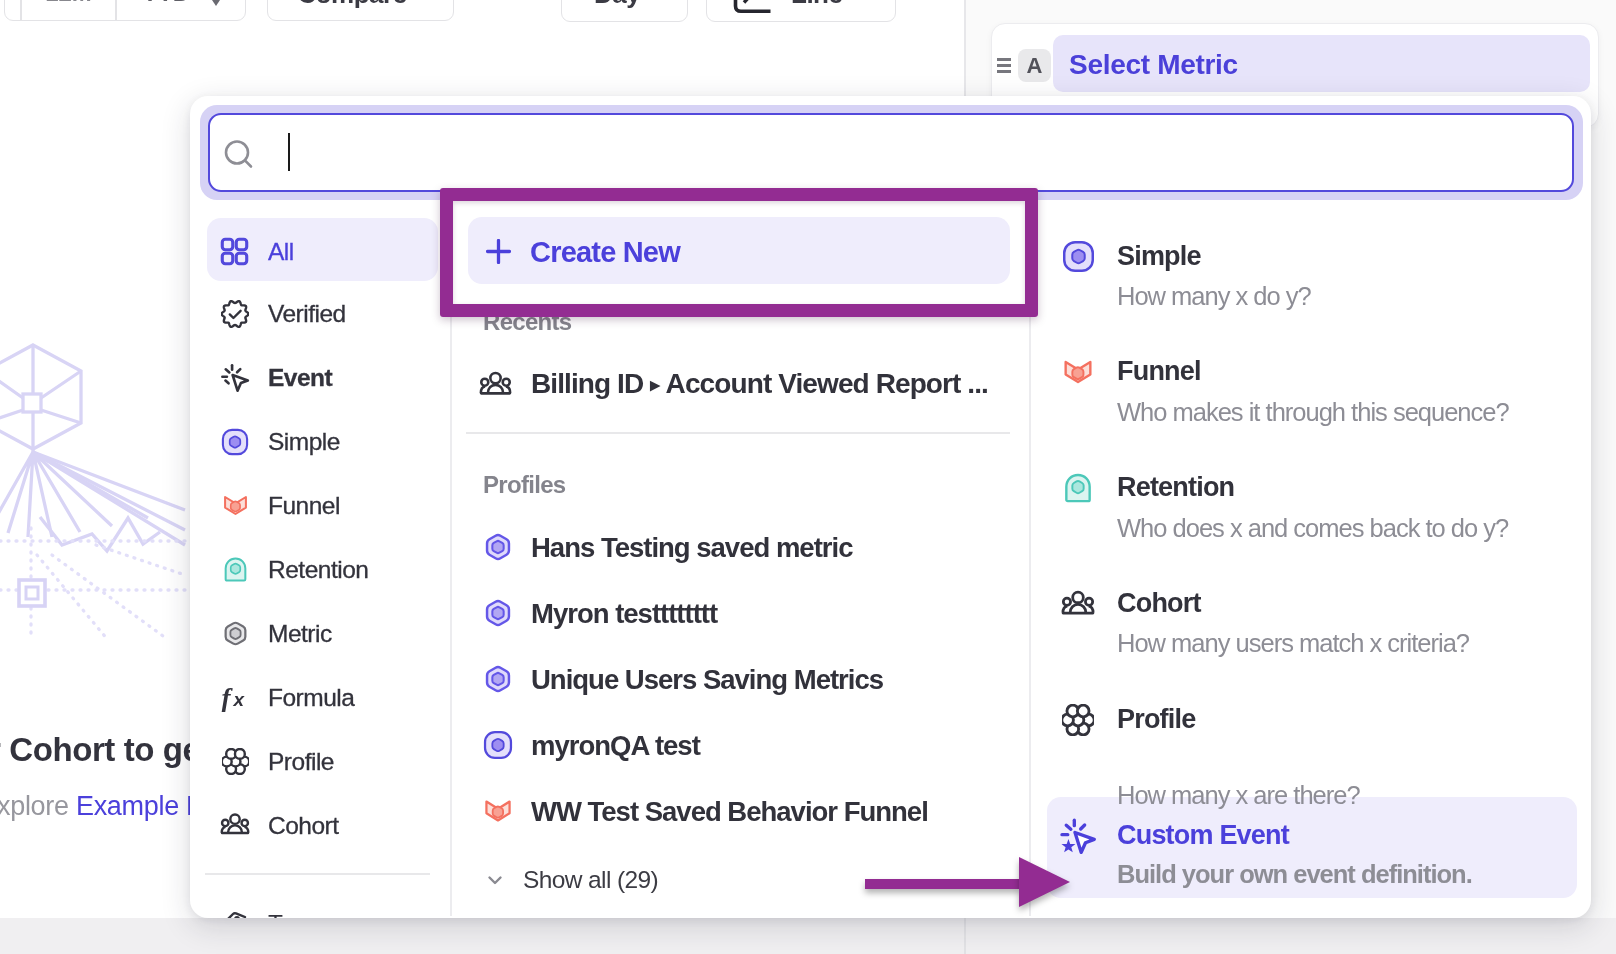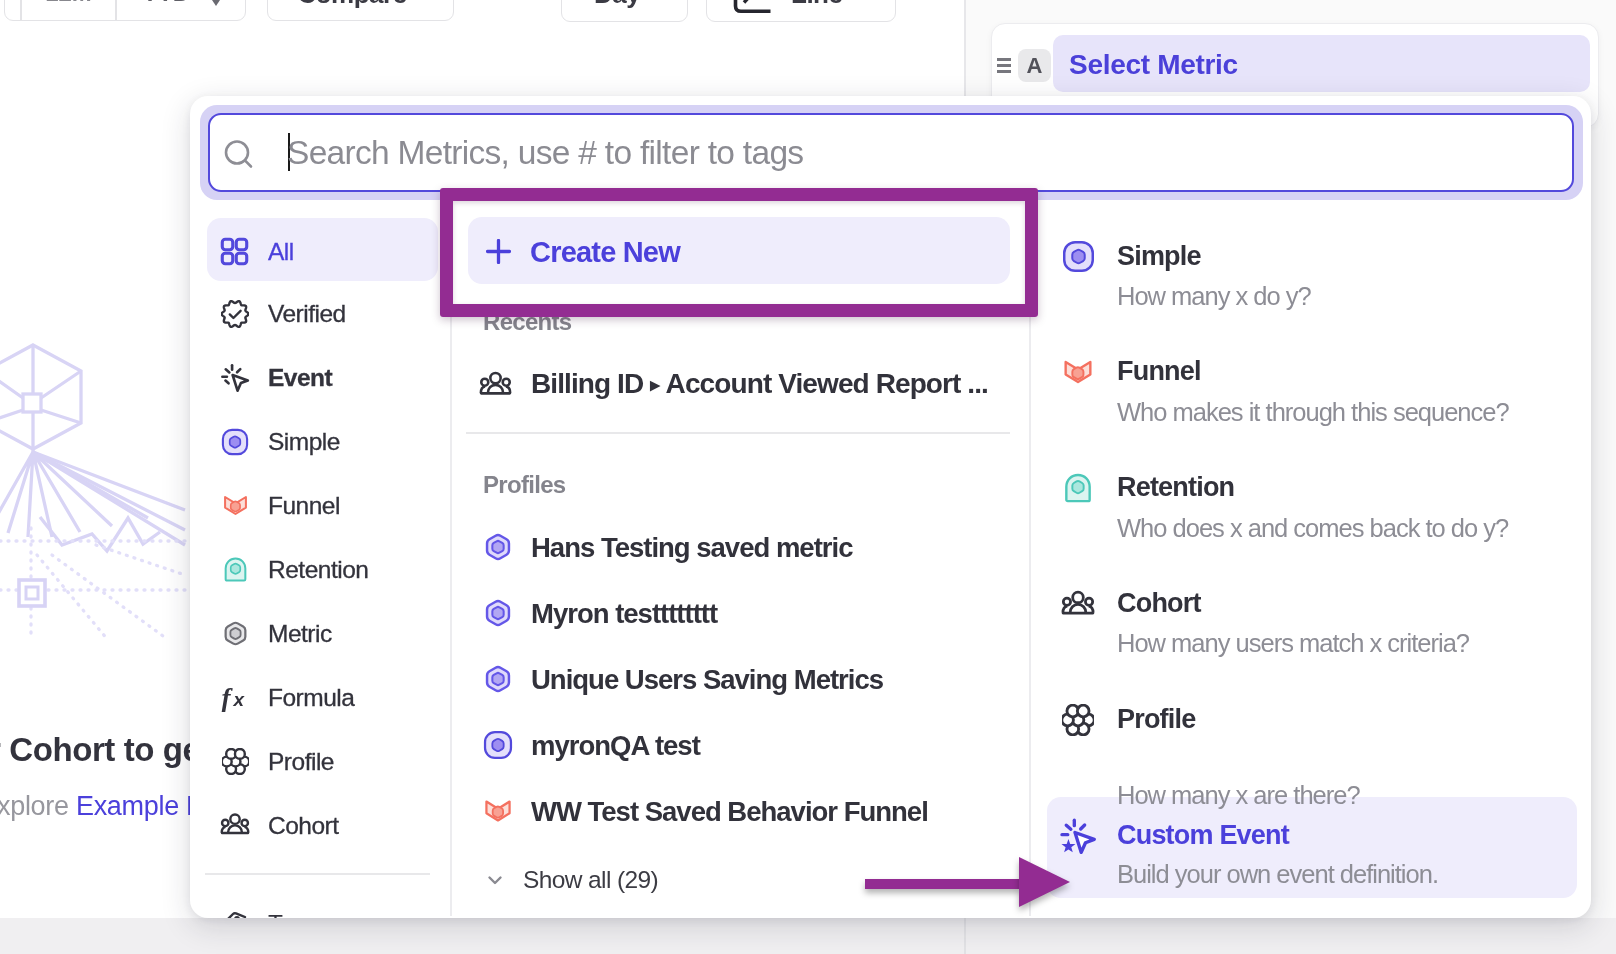--- a/index.html
+++ b/index.html
@@ -76,21 +76,20 @@
   <div class="abs" id="panel" style="left:190px;top:96px;width:1401px;height:822px;background:#fff;border-radius:18px;
        box-shadow:0 8px 30px rgba(30,30,50,0.16), 0 2px 8px rgba(30,30,50,0.07);overflow:hidden;">
 
     <div class="abs" style="left:10px;top:9px;width:1383px;height:95px;background:#d6d2f5;border-radius:17px;"></div>
     <div class="abs" style="left:18px;top:17px;width:1366px;height:79px;background:#fff;border:2px solid #5349dc;border-radius:13px;"></div>
     <svg class="abs" style="left:34px;top:44px;" width="32" height="32" viewBox="0 0 32 32">
       <circle cx="13" cy="12.5" r="11" fill="none" stroke="#8e8e95" stroke-width="2.6"></circle>
       <path d="M20.9 20.4 L27 26.5" stroke="#8e8e95" stroke-width="2.6" stroke-linecap="round"></path>
     </svg>
     <div class="abs" style="left:98px;top:37px;width:2px;height:38px;background:#1a1a1a;"></div>
-    <div class="abs" style="left:97px;top:38px;font-size:33.5px;color:#8b8b92;letter-spacing:-0.7px;">Search Metrics, use # to filter to tags</div>
 
     <div class="abs" style="left:260px;top:105px;width:1.5px;height:715px;background:#ececef;"></div>
     <div class="abs" style="left:839px;top:105px;width:1.5px;height:715px;background:#ececef;"></div>
 
     <div class="abs" style="left:17px;top:122px;width:231px;height:63px;background:#efedfc;border-radius:14px;"></div>
     <svg class="abs" style="left:30px;top:141px;" width="29" height="29" viewBox="0 0 28 28">
         <rect x="2.2" y="2.2" width="10.1" height="10.1" rx="2.9" fill="none" stroke="#5349dc" stroke-width="3.0"></rect>
         <rect x="15.7" y="2.2" width="10.1" height="10.1" rx="2.9" fill="none" stroke="#5349dc" stroke-width="3.0"></rect>
         <rect x="2.2" y="15.7" width="10.1" height="10.1" rx="2.9" fill="none" stroke="#5349dc" stroke-width="3.0"></rect>
         <rect x="15.7" y="15.7" width="10.1" height="10.1" rx="2.9" fill="none" stroke="#5349dc" stroke-width="3.0"></rect>
@@ -258,21 +257,21 @@
         <g stroke="#4b40db" stroke-width="2.9" stroke-linecap="round" fill="none">
           <path d="M13.3 3.6 L13.3 8.4"></path>
           <path d="M6.3 8.0 L10.3 11.5"></path>
           <path d="M2.6 16.2 L7.6 16.2"></path>
           <path d="M22.3 7.8 L18.8 11.3"></path>
         </g>
         <path d="M13.9 14.3 L30.6 20.3 L23.0 23.2 L19.3 31.6 Z" fill="#fff" stroke="#4b40db" stroke-width="2.9" stroke-linejoin="round"></path>
         <path d="M8.20 20.00 L9.73 24.30 L14.29 24.42 L10.67 27.20 L11.96 31.58 L8.20 29.00 L4.44 31.58 L5.73 27.20 L2.11 24.42 L6.67 24.30 Z" fill="#4b40db"></path>
       </svg>
     <div class="abs" style="left:927px;top:724px;font-size:27px;font-weight:700;color:#4b40db;letter-spacing:-0.8px;white-space:nowrap;">Custom Event</div>
-    <div class="abs" style="left:927px;top:764px;font-size:25.5px;font-weight:400;color:#8d8d95;letter-spacing:-1px;white-space:nowrap;">Build your own event definition.</div>
+    <div class="abs" style="left:927px;top:764px;font-size:25.5px;font-weight:700;color:#8d8d95;letter-spacing:-1px;white-space:nowrap;">Build your own event definition.</div>
   </div>
 
   <div class="abs" style="left:440px;top:188px;width:598px;height:129px;border:13px solid #932c92;border-radius:3px;box-shadow:0 3px 8px rgba(60,20,60,0.25), inset 0 2px 5px rgba(60,20,60,0.18);"></div>
 
   <div class="abs" style="left:865px;top:879px;width:156px;height:10px;background:#932c92;filter:drop-shadow(0 4px 3px rgba(0,0,0,0.3));"></div>
   <div class="abs" style="left:1019px;top:857px;width:0;height:0;border-left:51px solid #932c92;border-top:25px solid transparent;border-bottom:25px solid transparent;filter:drop-shadow(0 4px 3px rgba(0,0,0,0.3));"></div>
 
 </div>
 
 </body></html>

